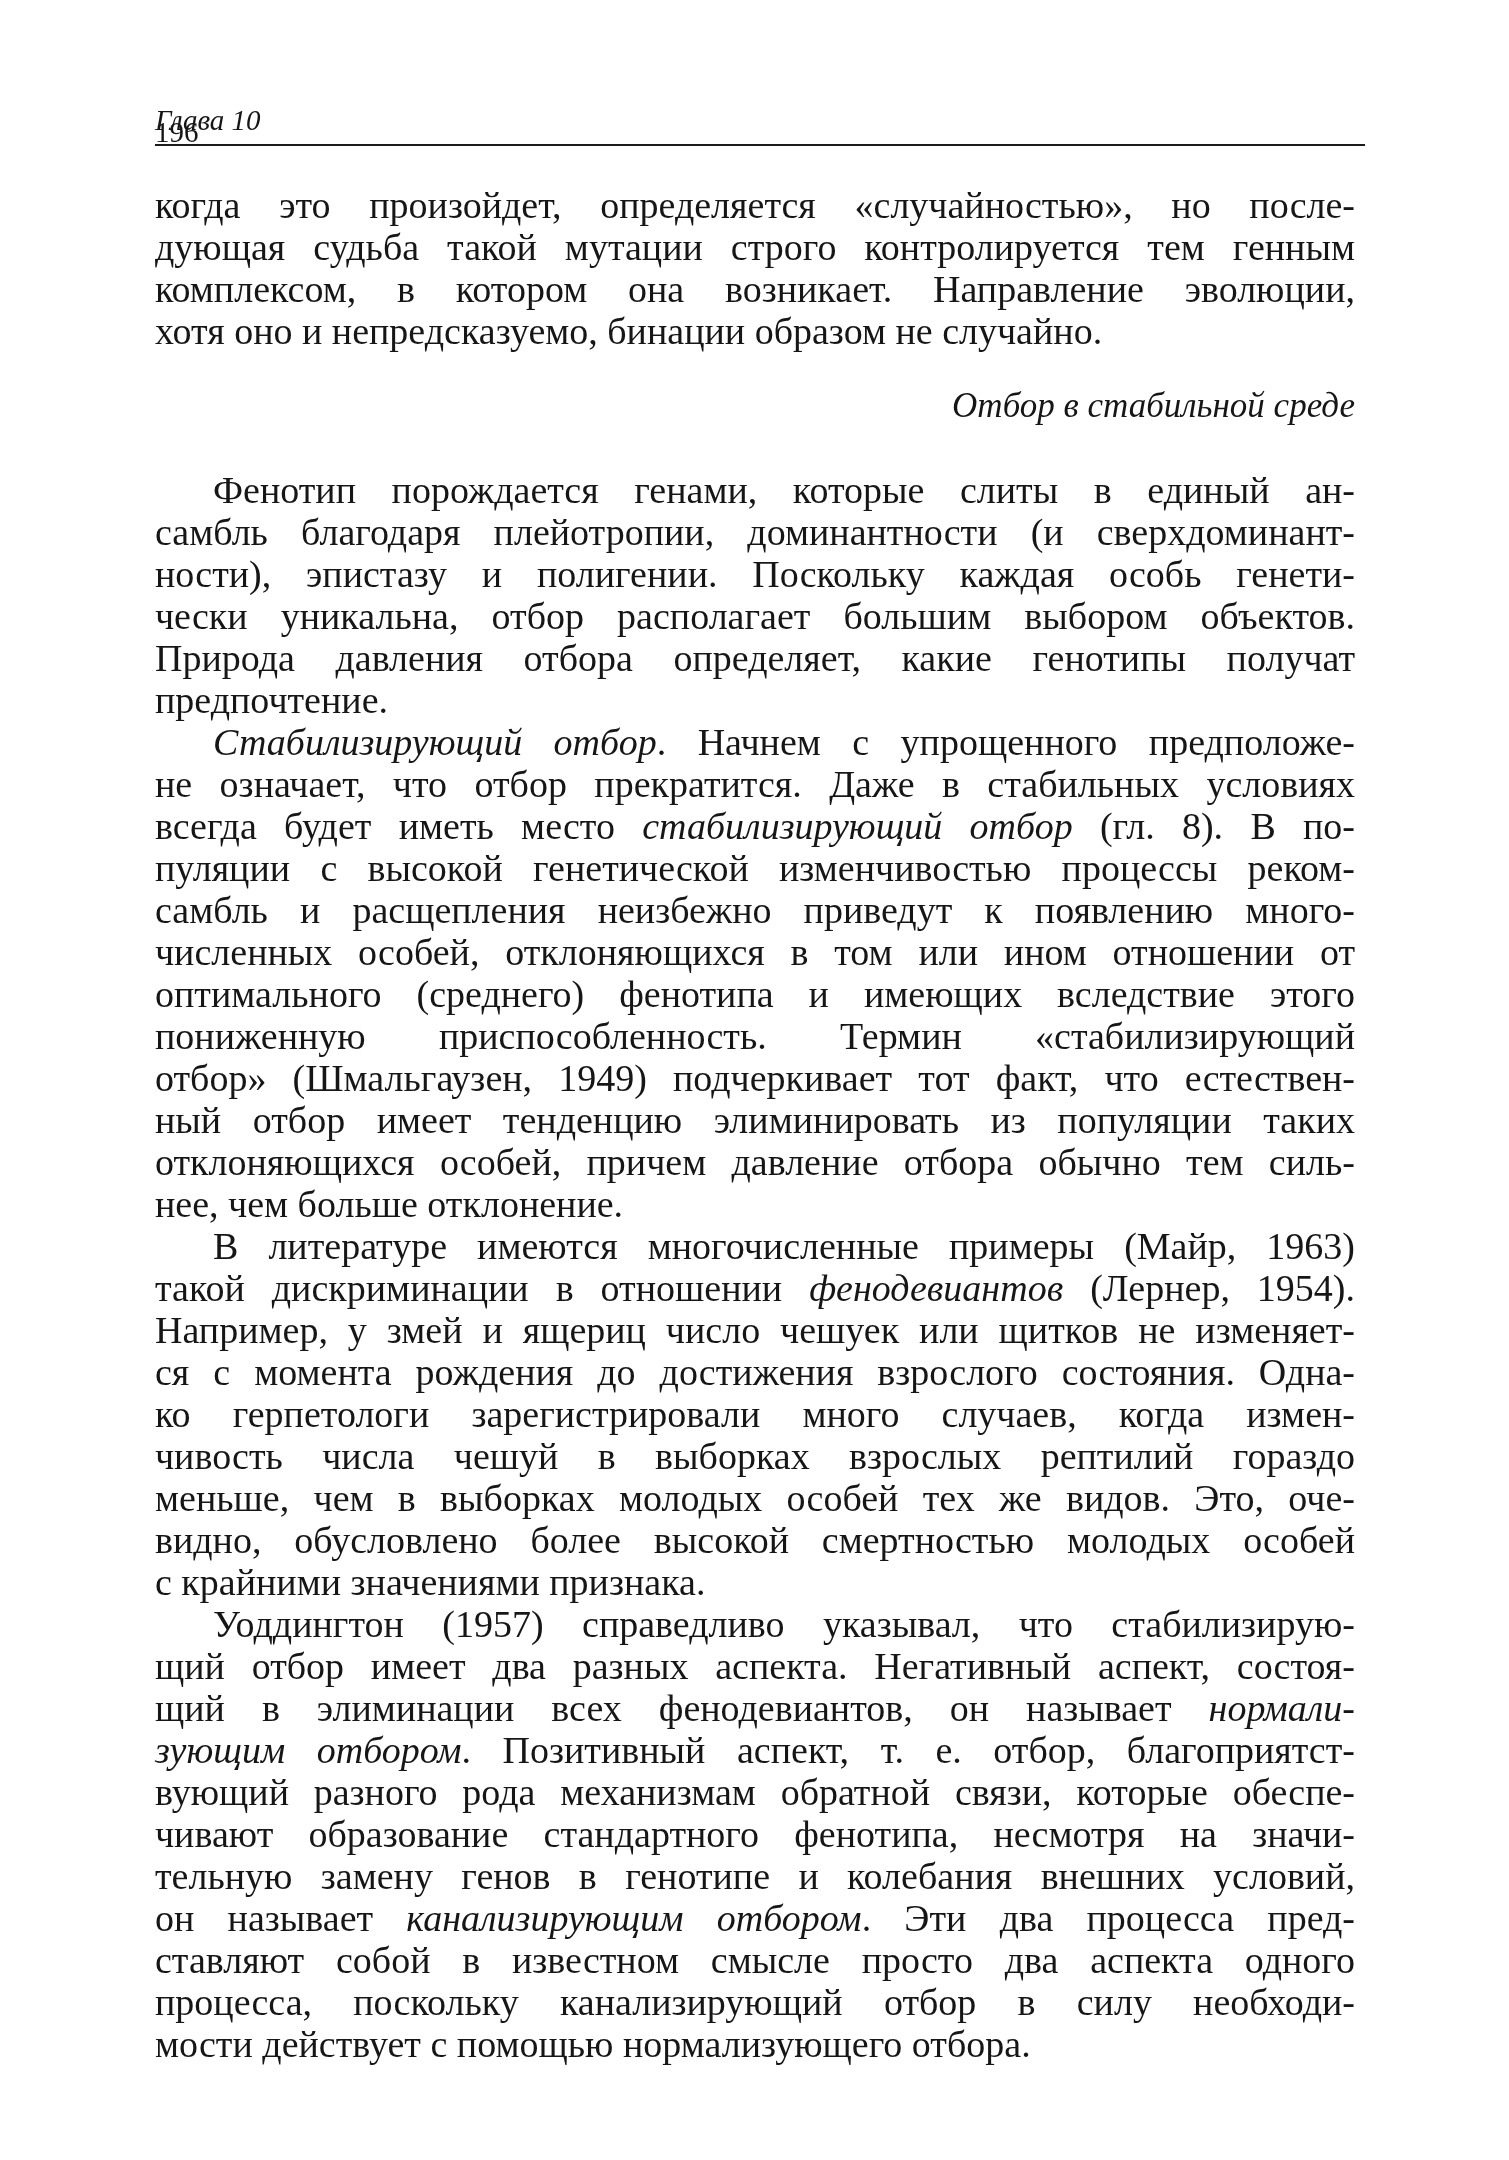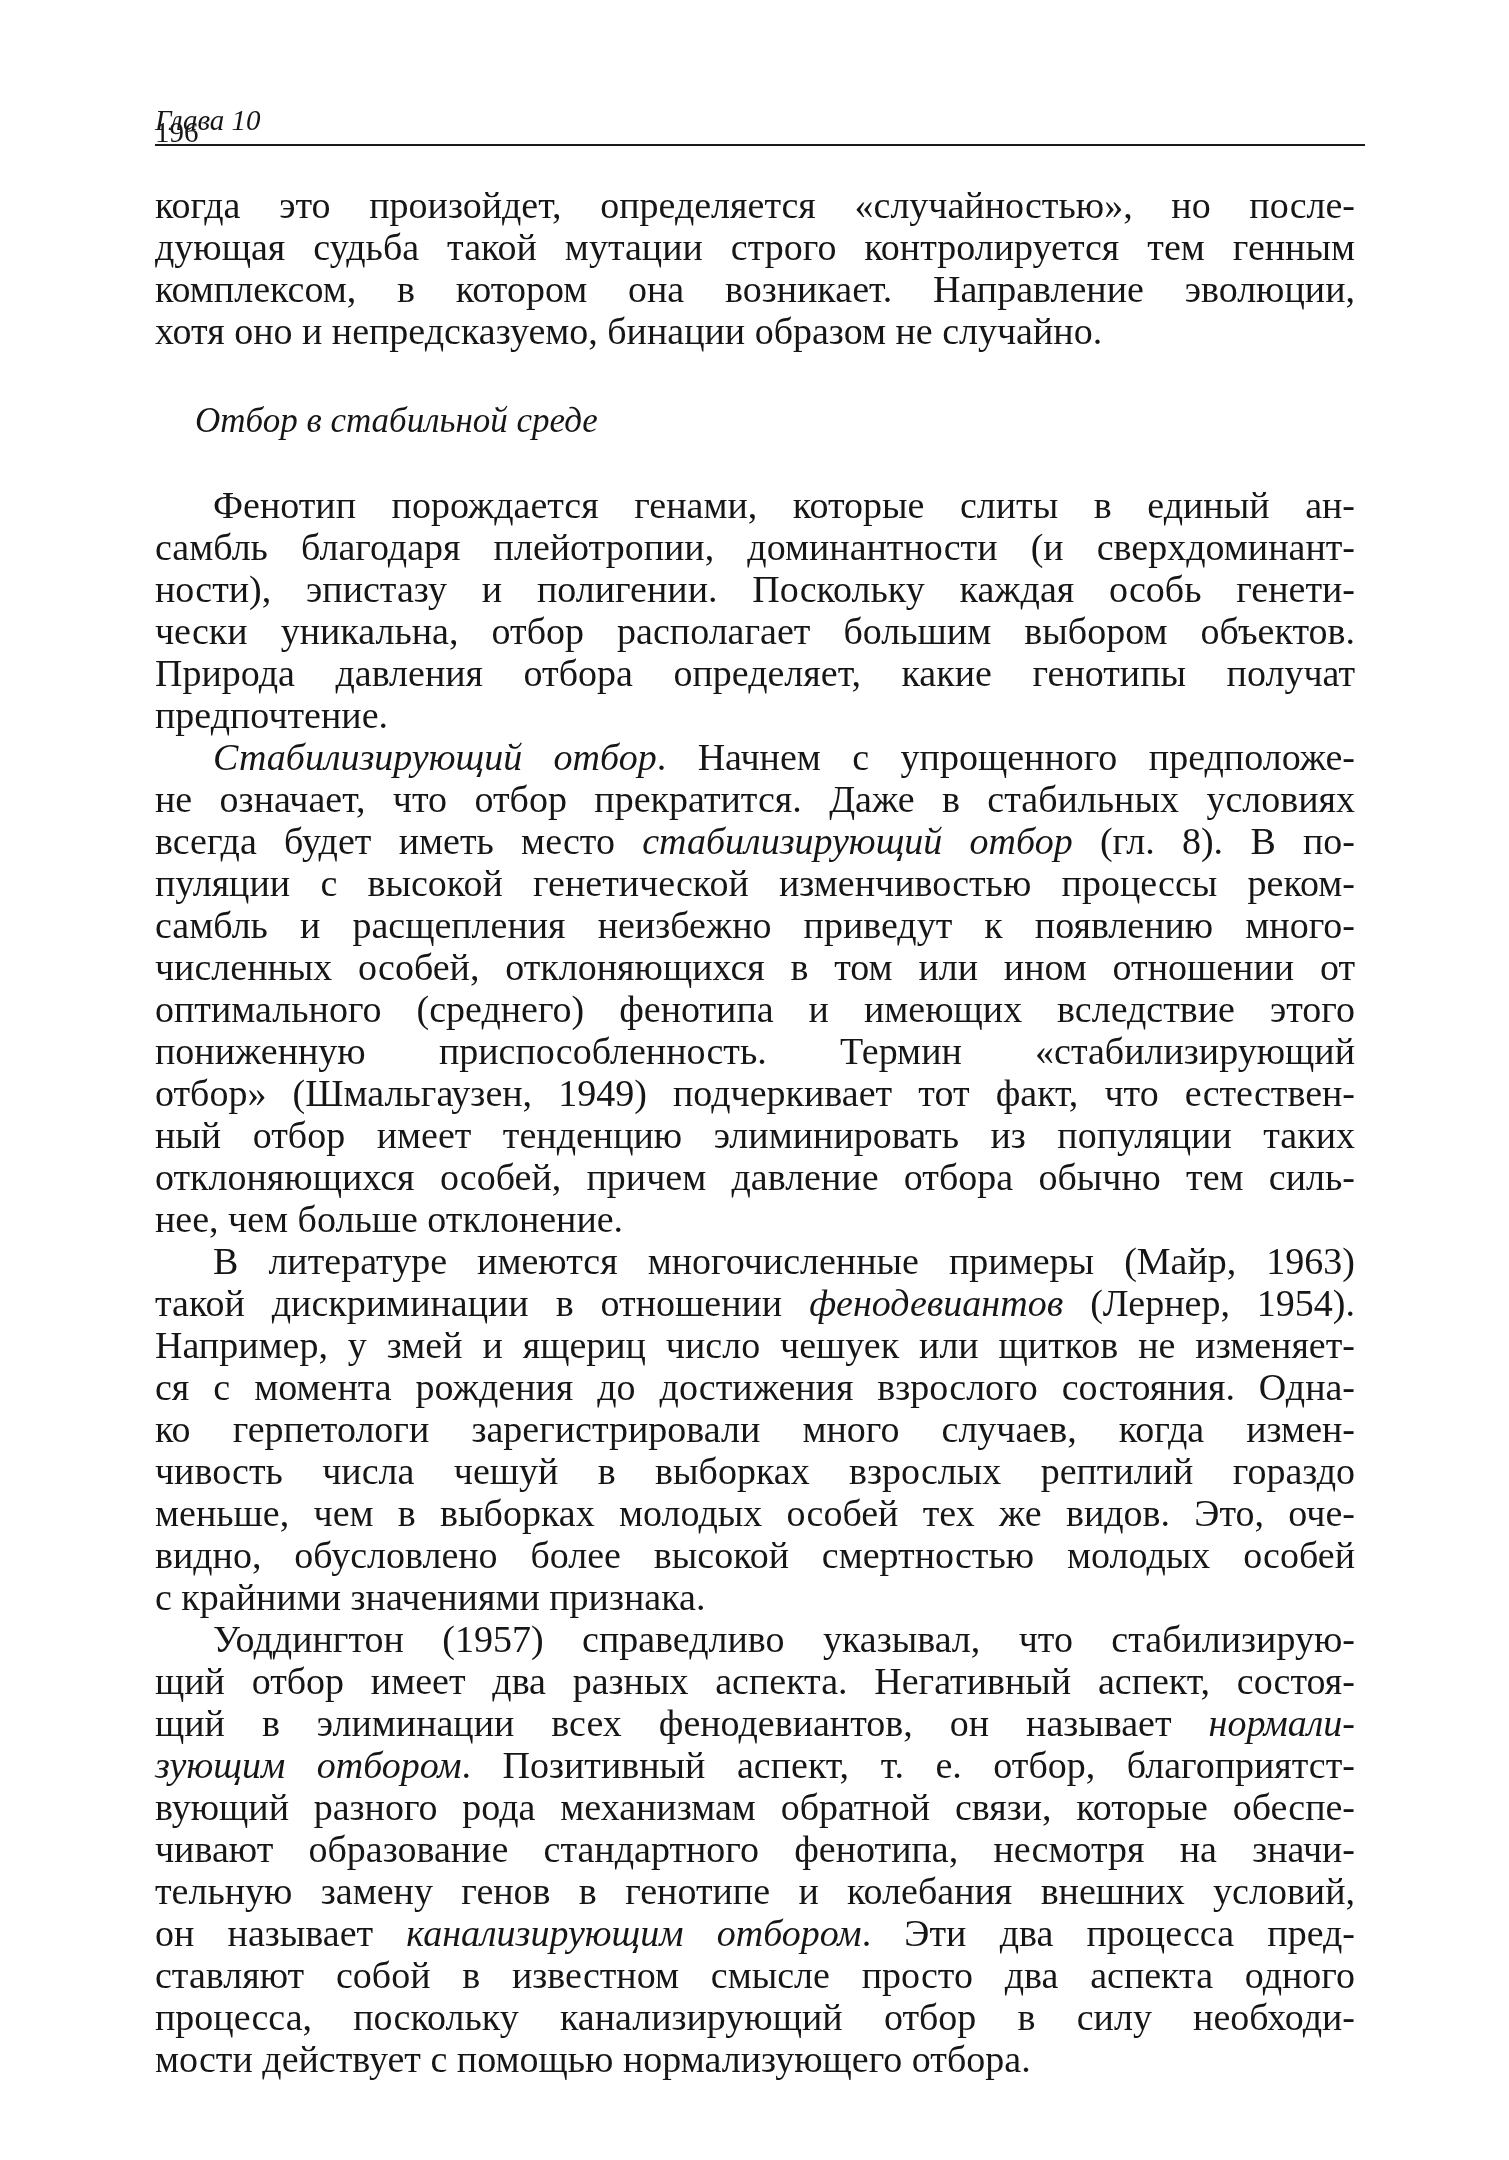--- a/index.html
+++ b/index.html
@@ -18,22 +18,22 @@
   .head-rule { position: absolute; left: 0; right: -10px; top: 44px; border-top: 2.5px solid #1a1a1a; }
   .body { margin-top: 42px; }
   .line {
     font-size: 38px; line-height: 42px; height: 42px;
     text-align: justify; text-align-last: justify;
     white-space: nowrap; overflow: visible;
   }
   .line.last { text-align-last: left; }
   .indent { text-indent: 58px; }
   .section-heading {
-    text-align: left; font-style: italic; font-size: 35px;
-    margin-top: 48px; margin-bottom: 42px; height: 42px; line-height: 42px;
+    text-align: right; font-style: italic; font-size: 35px;
+    margin-top: 33px; margin-bottom: 42px; height: 42px; line-height: 42px;
     padding-left: 40px;
   }
   em { font-style: italic; }
 </style>
 </head>
 <body>
 
 <div class="page">
   <div class="running-head">
     <span class="page-number">196</span>

